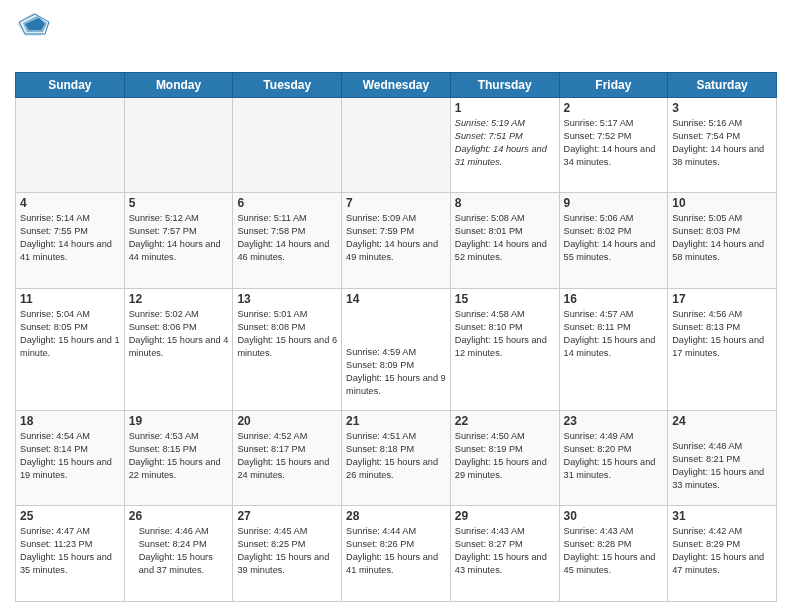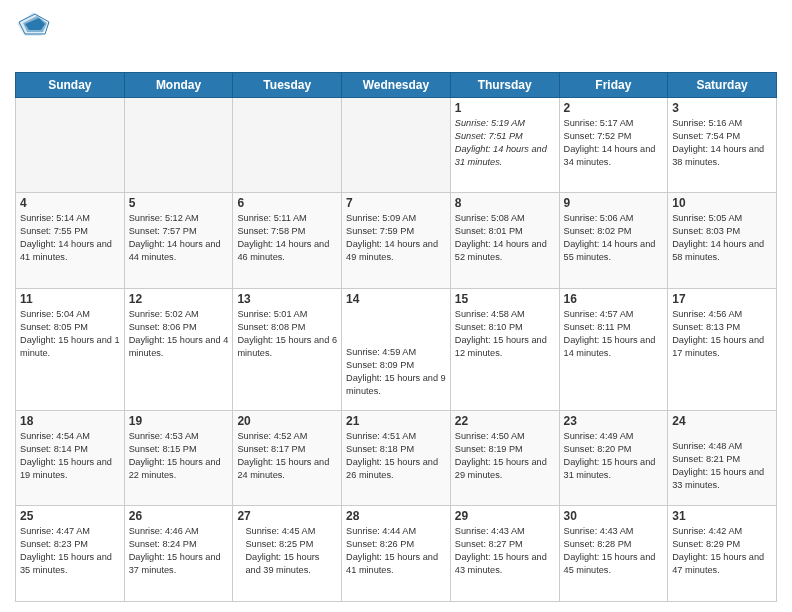--- a/index.html
+++ b/index.html
@@ -287,32 +287,32 @@
             <span class="day-number">24</span>
             <div class="day-info" style="white-space: pre-line; margin-top: 12px;">Sunrise: 4:48 AM
 Sunset: 8:21 PM
 Daylight: 15 hours and 33 minutes.</div>
           </td>
         </tr>
         <tr>
           <td>
             <span class="day-number">25</span>
             <div class="day-info" style="white-space: pre-line;">Sunrise: 4:47 AM
-Sunset: 8:23 PM
+Sunset: 11:23 PM
 Daylight: 15 hours and 35 minutes.</div>
           </td>
           <td>
             <span class="day-number">26</span>
-            <div class="day-info" style="white-space: pre-line;">Sunrise: 4:46 AM
+            <div class="day-info" style="white-space: pre-line; margin-left: 10px;">Sunrise: 4:46 AM
 Sunset: 8:24 PM
 Daylight: 15 hours and 37 minutes.</div>
           </td>
           <td>
             <span class="day-number">27</span>
-            <div class="day-info" style="white-space: pre-line; margin-left: 8px;">Sunrise: 4:45 AM
+            <div class="day-info" style="white-space: pre-line;">Sunrise: 4:45 AM
 Sunset: 8:25 PM
 Daylight: 15 hours and 39 minutes.</div>
           </td>
           <td>
             <span class="day-number">28</span>
             <div class="day-info" style="white-space: pre-line;">Sunrise: 4:44 AM
 Sunset: 8:26 PM
 Daylight: 15 hours and 41 minutes.</div>
           </td>
           <td>

